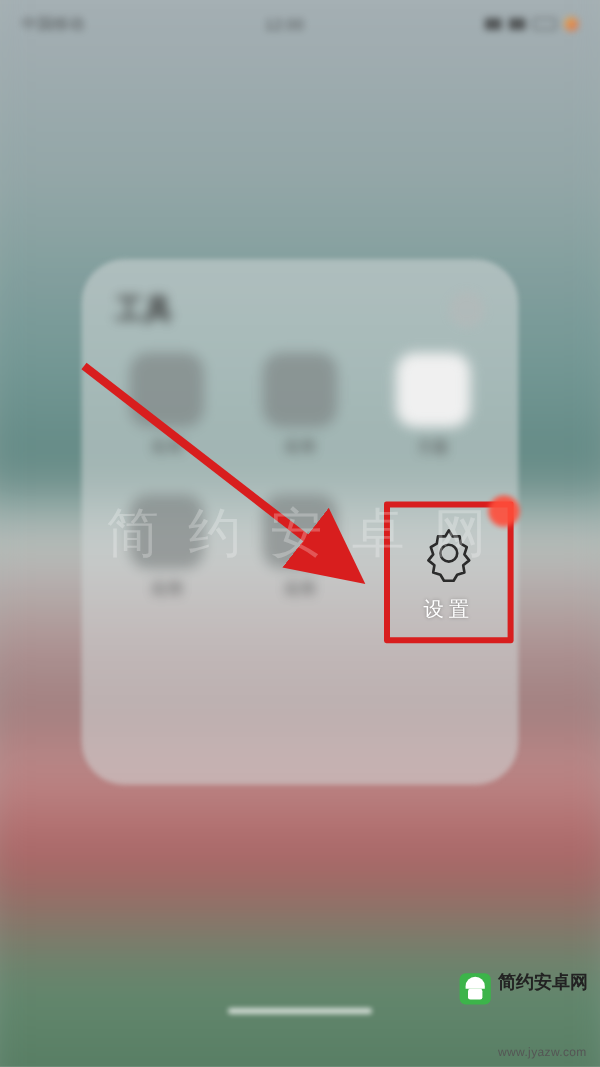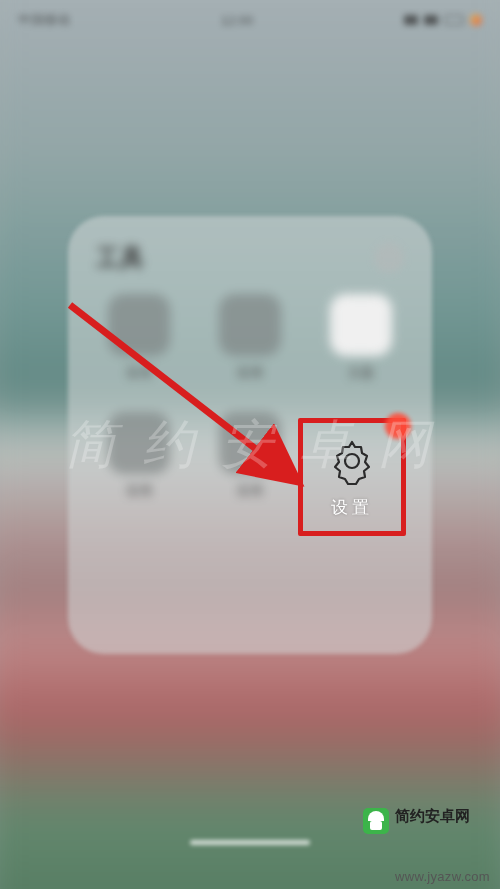--- a/index.html
+++ b/index.html
@@ -108,21 +108,21 @@
   }
   .app:nth-child(3) .icon { background: #f0f0f0; }
   .app .label {
     font-size: 13px;
     color: #4a4a4a;
     filter: blur(4px);
   }
   
   .highlight-cell {
     position: absolute;
-    left: 298px;
+    left: 320px;
     top: 418px;
     width: 108px;
     height: 118px;
     border: 5px solid #d81e1e;
     border-radius: 2px;
     display: flex;
     flex-direction: column;
     align-items: center;
     justify-content: center;
     gap: 10px;
@@ -152,28 +152,27 @@
     width: 270px;
     height: 210px;
     z-index: 25;
     pointer-events: none;
   }
   .watermark-center {
     position: absolute;
     left: 50%;
     top: 50%;
     transform: translate(-50%, -50%);
-    font-size: 52px;
+    font-size: 44px;
     color: rgba(255,255,255,0.25);
     letter-spacing: 6px;
     font-weight: 300;
     pointer-events: none;
     z-index: 40;
     white-space: nowrap;
-    font-style: italic;
   }
   .watermark-bottom {
     position: absolute;
     right: 10px;
     bottom: 6px;
     display: flex;
     align-items: flex-start;
     gap: 6px;
     z-index: 50;
   }
@@ -197,21 +196,21 @@
     position:absolute;
     left:7px; top:13px;
     width:12px; height:9px;
     background:#fff;
     border-radius:2px;
   }
   .wm-text {
     display:flex; flex-direction:column; line-height:1;
   }
   .wm-text .t1 { font-size:15px; font-weight:700; color:#222;}
-  .wm-text .t2 { font-size:13px; color:#555; letter-spacing:0.3px;margin-top:47px;}
+  .wm-text .t2 { font-size:10px; color:#555; letter-spacing:0.3px;margin-top:47px;}
   .home-ind {
     position:absolute;
     bottom:44px;
     left:50%;
     transform:translateX(-50%);
     width:120px; height:5px;
     border-radius:3px;
     background:rgba(255,255,255,0.7);
     filter: blur(2px);
   }

